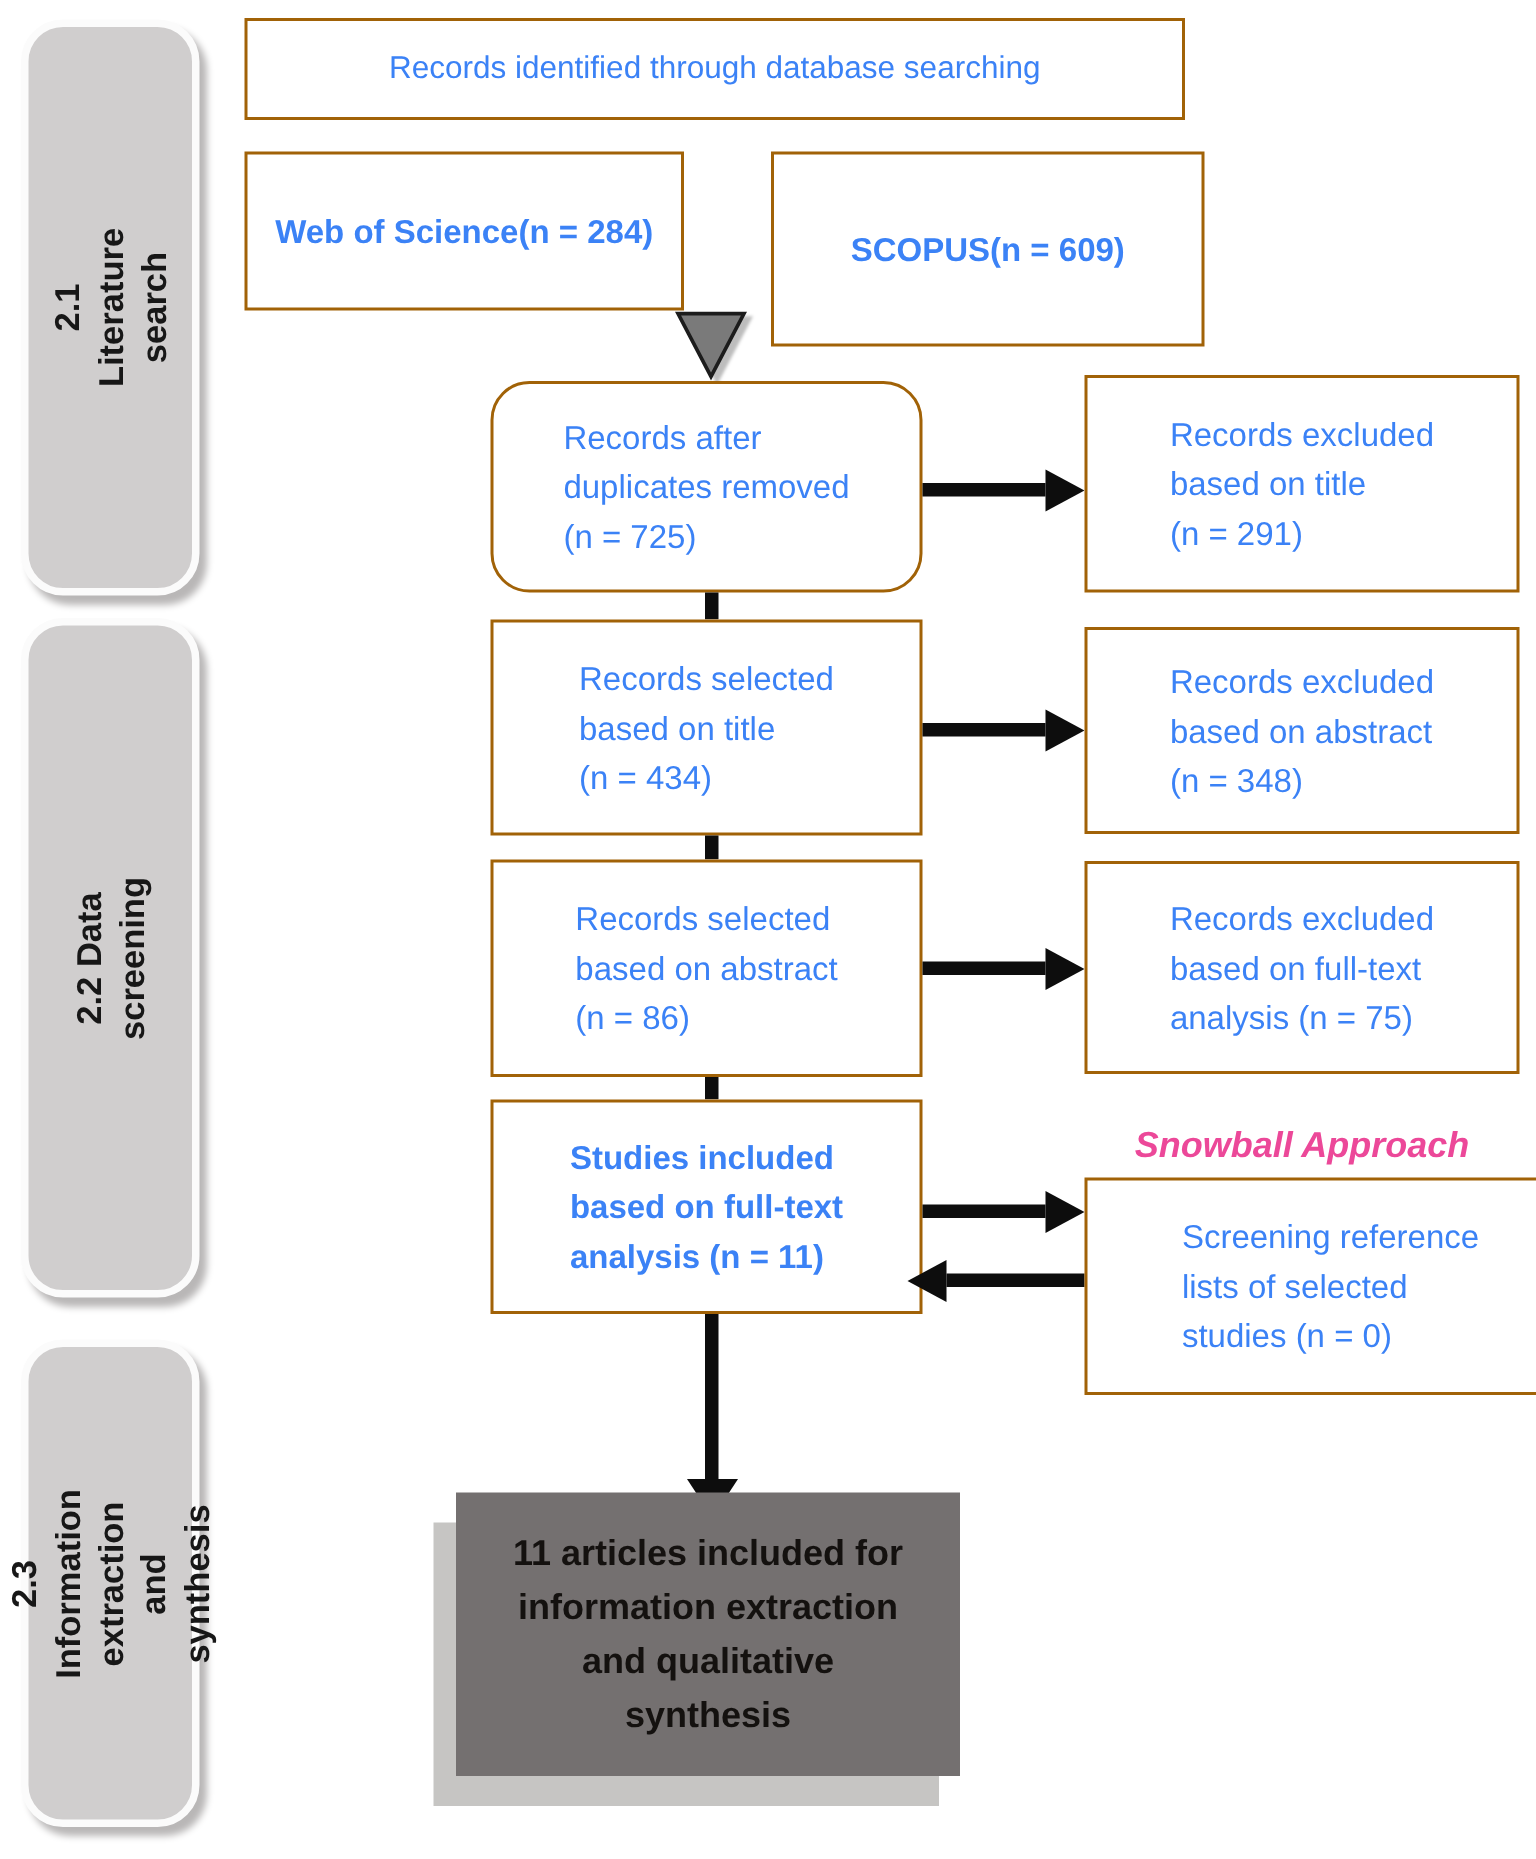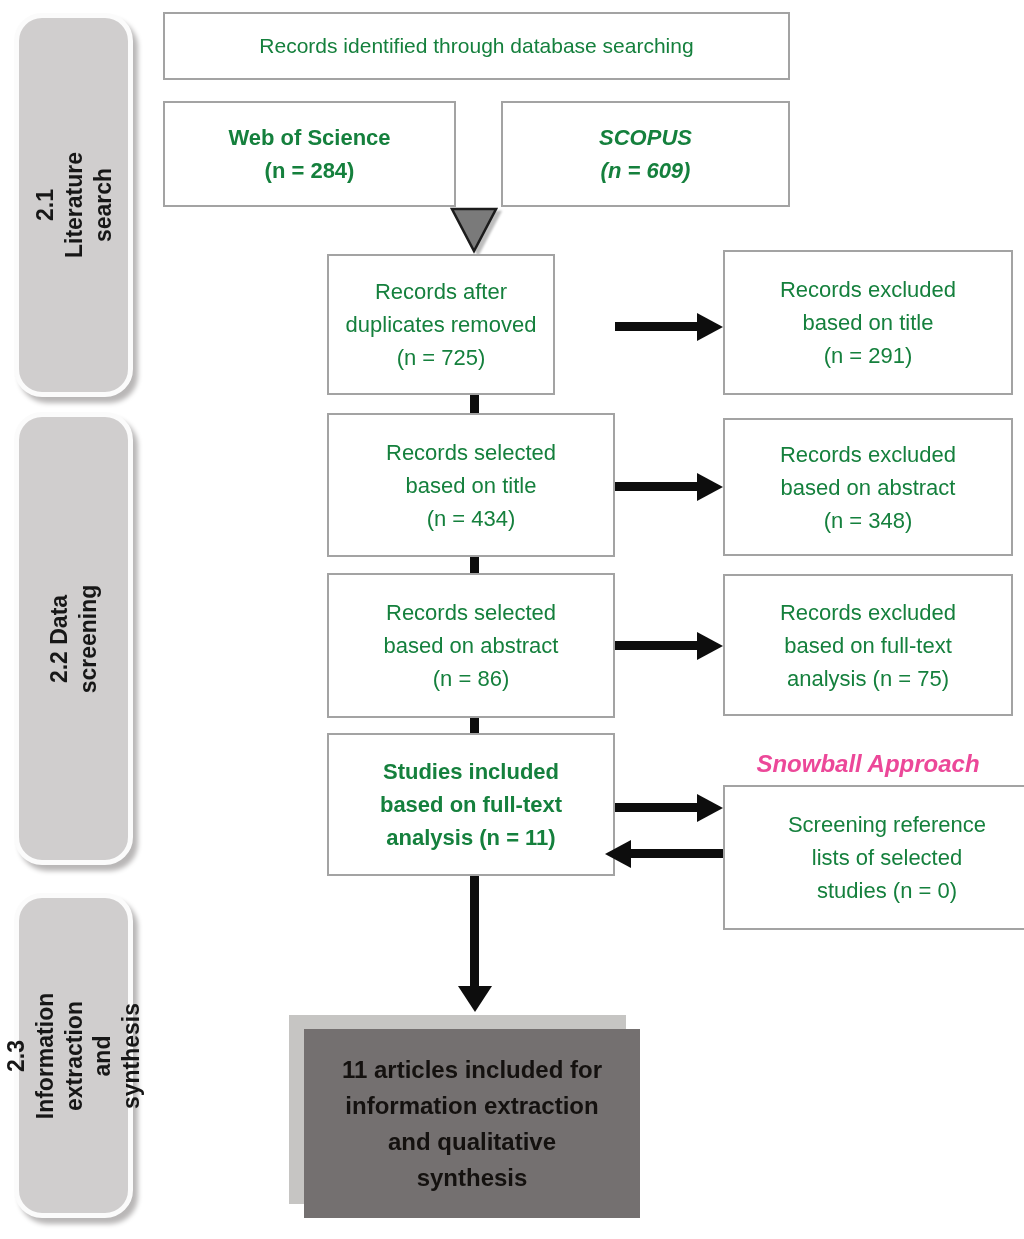--- a/index.html
+++ b/index.html
@@ -15,28 +15,28 @@
   }
   .pill .rot{
     position:absolute;top:50%;left:50%;
     transform:translate(-50%,-50%) rotate(-90deg);
     white-space:pre-line;text-align:center;
     font-weight:bold;font-size:23px;line-height:1.25;color:#171717;
   }
   
   .fbox{
     position:absolute;box-sizing:border-box;background:#ffffff;
-    border:2px solid #a3a3a3;
+    border:2px solid #a16207;
     display:flex;align-items:center;justify-content:center;
-    text-align:center;white-space:pre-line;
-    font-size:22px;line-height:1.5;color:#15803d;
+    text-align:left;white-space:pre-line;
+    font-size:22px;line-height:1.5;color:#3b82f6;
   }
   .fbox.small{font-size:21px;}
   .fbox.bold{font-weight:bold;}
-  .srcbox{flex-direction:column;}
+  .srcbox{flex-direction:row;}
   
   .vconn{position:absolute;left:470px;width:9px;background:#0d0d0d;}
   .harrow{position:absolute;height:9px;background:#0d0d0d;}
   .harrow.right::after{
     content:'';position:absolute;right:-26px;top:50%;transform:translateY(-50%);
     width:0;height:0;border-left:26px solid #0d0d0d;
     border-top:14px solid transparent;border-bottom:14px solid transparent;
   }
   .harrow.left::before{
     content:'';position:absolute;left:-26px;top:50%;transform:translateY(-50%);
@@ -51,21 +51,21 @@
   }
   .tri{position:absolute;left:450px;top:207px;filter:drop-shadow(4px 3px 1px #bdbdbd);}
   
   .snow-title{
     position:absolute;left:723px;top:750px;width:290px;text-align:center;
     font-style:italic;font-size:24px;font-weight:600;color:#ec4899;
   }
   
   .final-shadow{position:absolute;left:289px;top:1015px;width:337px;height:189px;background:#c6c5c3;}
   .final-box{
-    position:absolute;left:304px;top:1029px;width:336px;height:189px;background:#747070;
+    position:absolute;left:304px;top:995px;width:336px;height:189px;background:#747070;
     display:flex;align-items:center;justify-content:center;text-align:center;
     white-space:pre-line;font-weight:bold;font-size:24px;line-height:1.5;color:#14110f;
   }
 </style>
 </head>
 <body>
 
 <div id="stage">
 
   <div class="pill" style="top:13px;height:384px;">
@@ -78,30 +78,30 @@
     <span class="rot">2.3 Information
 extraction and synthesis</span>
   </div>
 
   <div class="fbox small" style="left:163px;top:12px;width:627px;height:68px;">Records identified through database searching</div>
 
   <div class="fbox bold srcbox" style="left:163px;top:101px;width:293px;height:106px;">
     <div>Web of Science</div>
     <div>(n = 284)</div>
   </div>
-  <div class="fbox bold srcbox" style="left:501px;top:101px;width:289px;height:106px;font-style:italic;">
+  <div class="fbox bold srcbox" style="left:514px;top:101px;width:289px;height:130px;">
     <div>SCOPUS</div>
     <div>(n = 609)</div>
   </div>
 
   <svg class="tri" width="48" height="47">
     <polygon points="2,2 46,2 24,44" fill="#7a7a7a" stroke="#1c1c1c" stroke-width="2.5"></polygon>
   </svg>
 
-  <div class="fbox" style="left:327px;top:254px;width:228px;height:141px;">Records after
+  <div class="fbox" style="left:327px;top:254px;width:288px;height:141px;border-radius:26px;">Records after
 duplicates removed
 (n = 725)</div>
   <div class="vconn" style="top:395px;height:18px;"></div>
 
   <div class="fbox" style="left:327px;top:413px;width:288px;height:144px;">Records selected
 based on title
 (n = 434)</div>
   <div class="vconn" style="top:557px;height:16px;"></div>
 
   <div class="fbox" style="left:327px;top:573px;width:288px;height:145px;">Records selected

